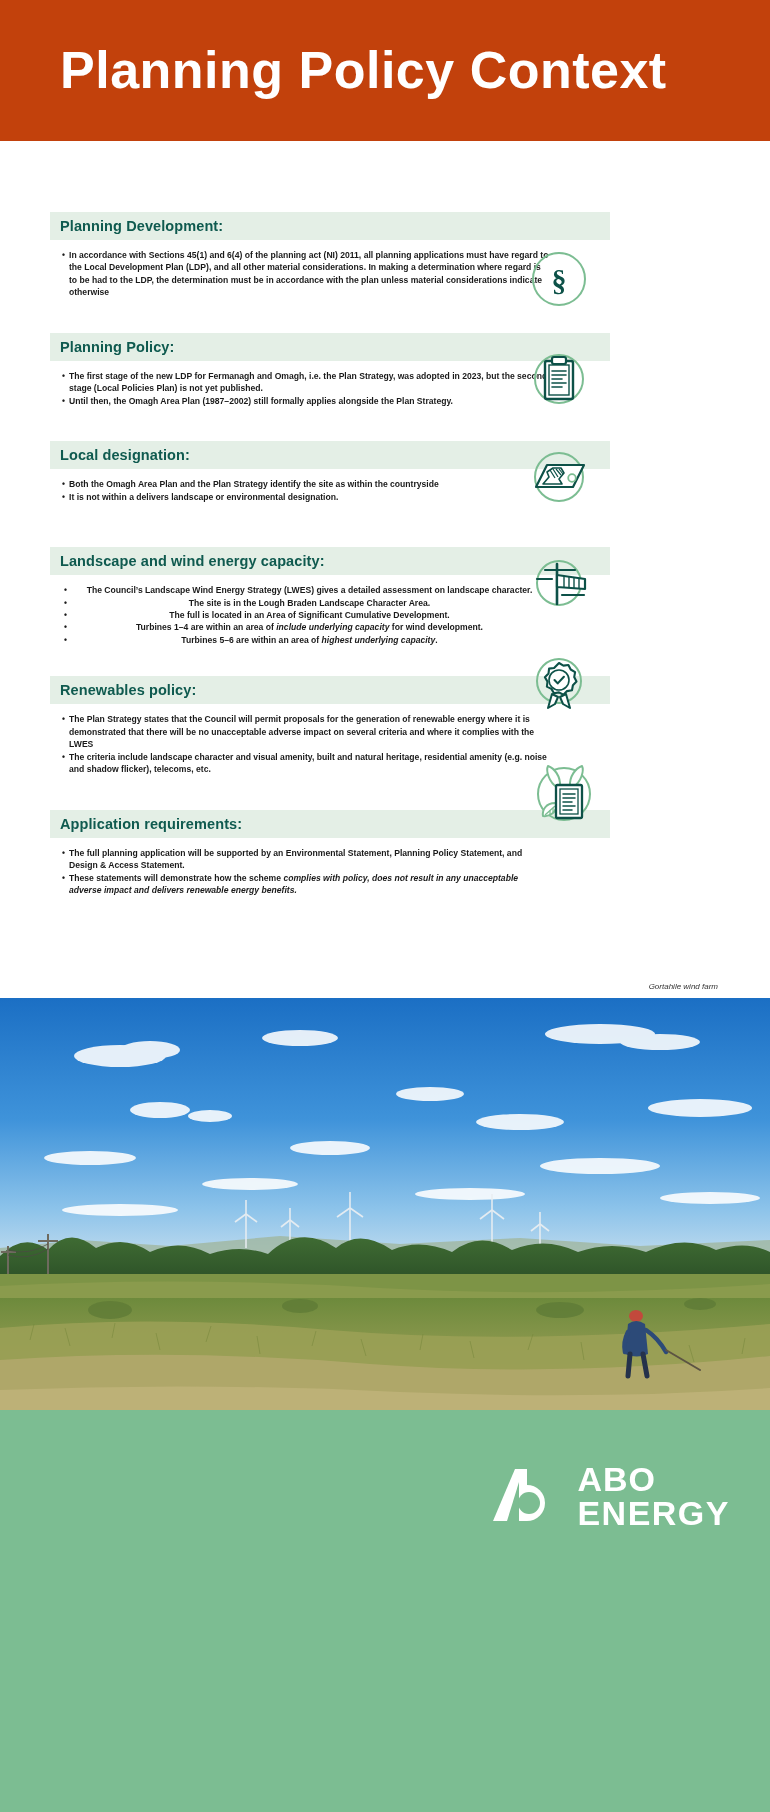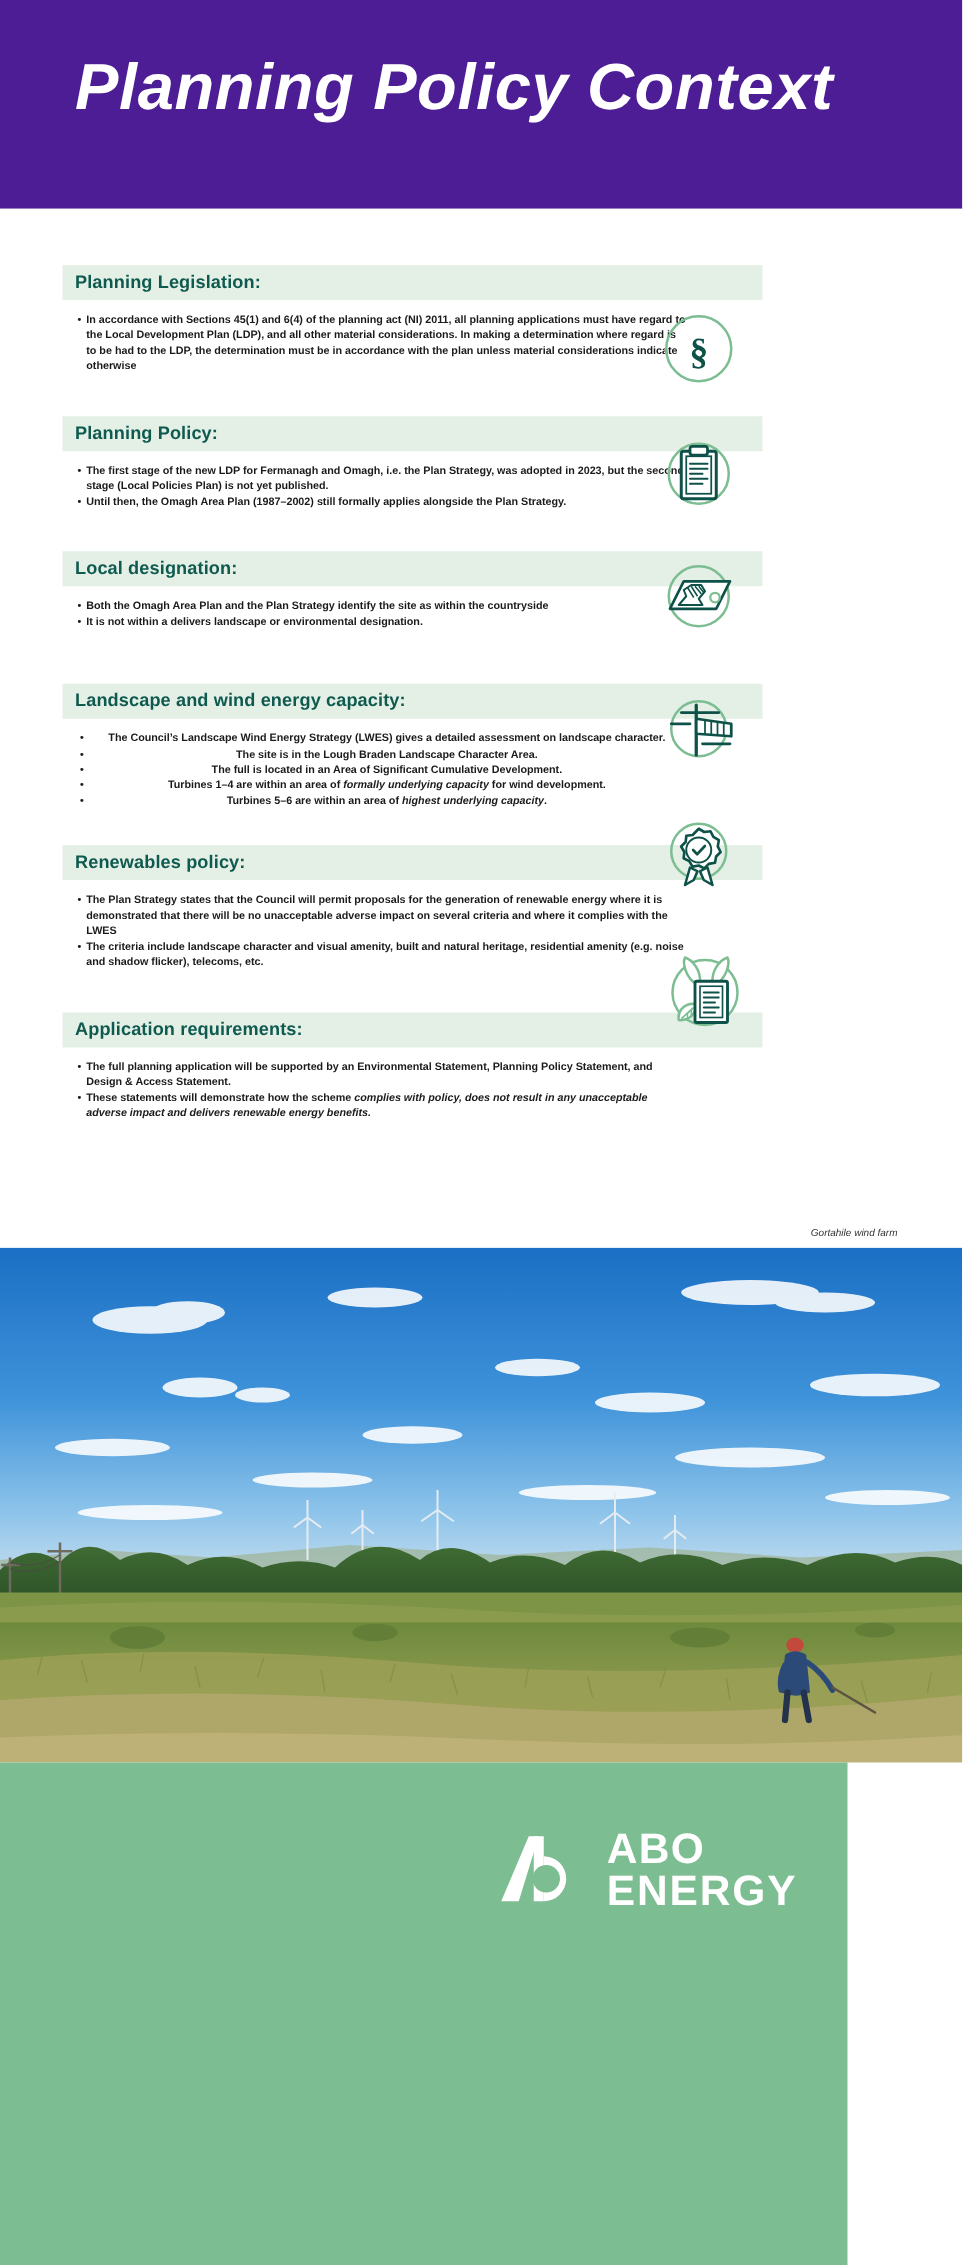--- a/index.html
+++ b/index.html
@@ -15,23 +15,22 @@
     height: 1812px;
     background: #ffffff;
     overflow: hidden;
   }
 
   
   .header-band {
     position: absolute;
     left: 0; top: 0;
     width: 770px;
-    height: 167px;
-    background: #4c1d95;
-    font-style: italic;
+    height: 141px;
+    background: #c2410c;
   }
   .header-title {
     position: absolute;
     left: 60px;
     top: 42px;
     width: 660px;
     font-size: 52px;
     font-weight: bold;
     color: #ffffff;
     letter-spacing: 0.5px;
@@ -122,21 +121,21 @@
     height: 412px;
     overflow: hidden;
   }
   .photo svg { display:block; width: 770px; height: 412px; }
 
   
   .footer-band {
     position: absolute;
     left: 0;
     top: 1410px;
-    width: 678px;
+    width: 770px;
     height: 402px;
     background: #7cbd92;
   }
   .logo {
     position: absolute;
     right: 40px;
     top: 52px;
     display: flex;
     align-items: center;
     gap: 16px;
@@ -158,21 +157,21 @@
 <div id="poster">
 
   <div class="header-band">
     <div class="header-title">Planning Policy Context</div>
   </div>
 
   <div class="content">
 
     <div class="section" style="margin-top:45px;">
       <div class="sec-header">
-        <span class="sec-header-title">Planning Legislation:</span>
+        <span class="sec-header-title">Planning Development:</span>
       </div>
       <div class="sec-body">
         <div class="bullet">
           <span class="dot">•</span>
           <span class="btext">In accordance with Sections 45(1) and 6(4) of the planning act (NI) 2011, all planning applications must have regard to the Local Development Plan (LDP), and all other material considerations. In making a determination where regard is to be had to the LDP, the determination must be in accordance with the plan unless material considerations indicate otherwise</span>
         </div>
       </div>
     </div>
 
     <div class="section" style="margin-top:34px;">
@@ -219,21 +218,21 @@
         <div class="bullet">
           <span class="dot">•</span>
           <span class="btext">The site is in the Lough Braden Landscape Character Area.</span>
         </div>
         <div class="bullet">
           <span class="dot">•</span>
           <span class="btext">The full is located in an Area of Significant Cumulative Development.</span>
         </div>
         <div class="bullet">
           <span class="dot">•</span>
-          <span class="btext">Turbines 1–4 are within an area of <em>formally underlying capacity</em> for wind development.</span>
+          <span class="btext">Turbines 1–4 are within an area of <em>include underlying capacity</em> for wind development.</span>
         </div>
         <div class="bullet">
           <span class="dot">•</span>
           <span class="btext">Turbines 5–6 are within an area of <em>highest underlying capacity</em>.</span>
         </div>
       </div>
     </div>
 
     <div class="section" style="margin-top:30px;">
       <div class="sec-header">

